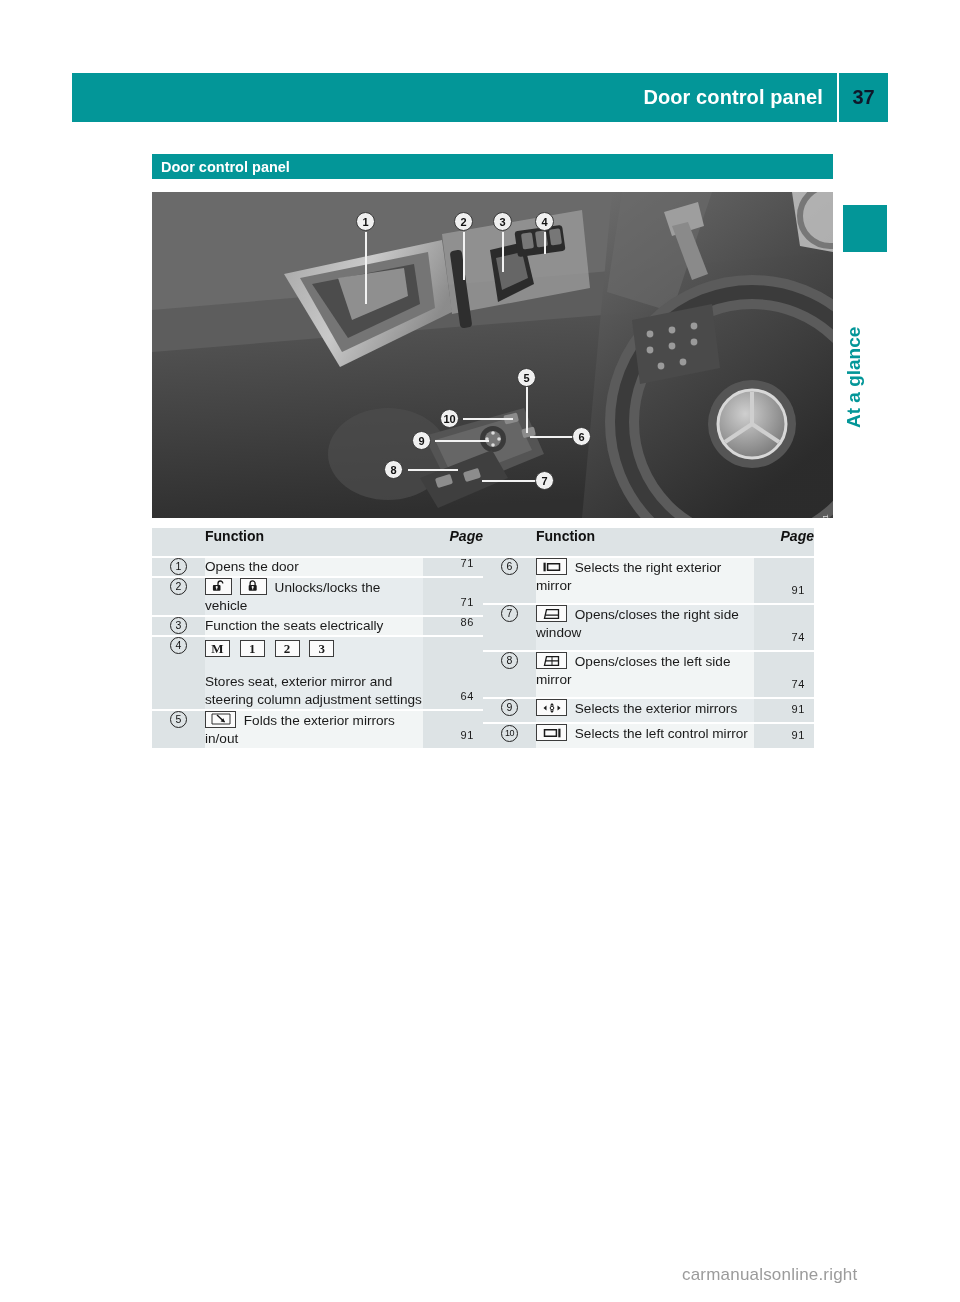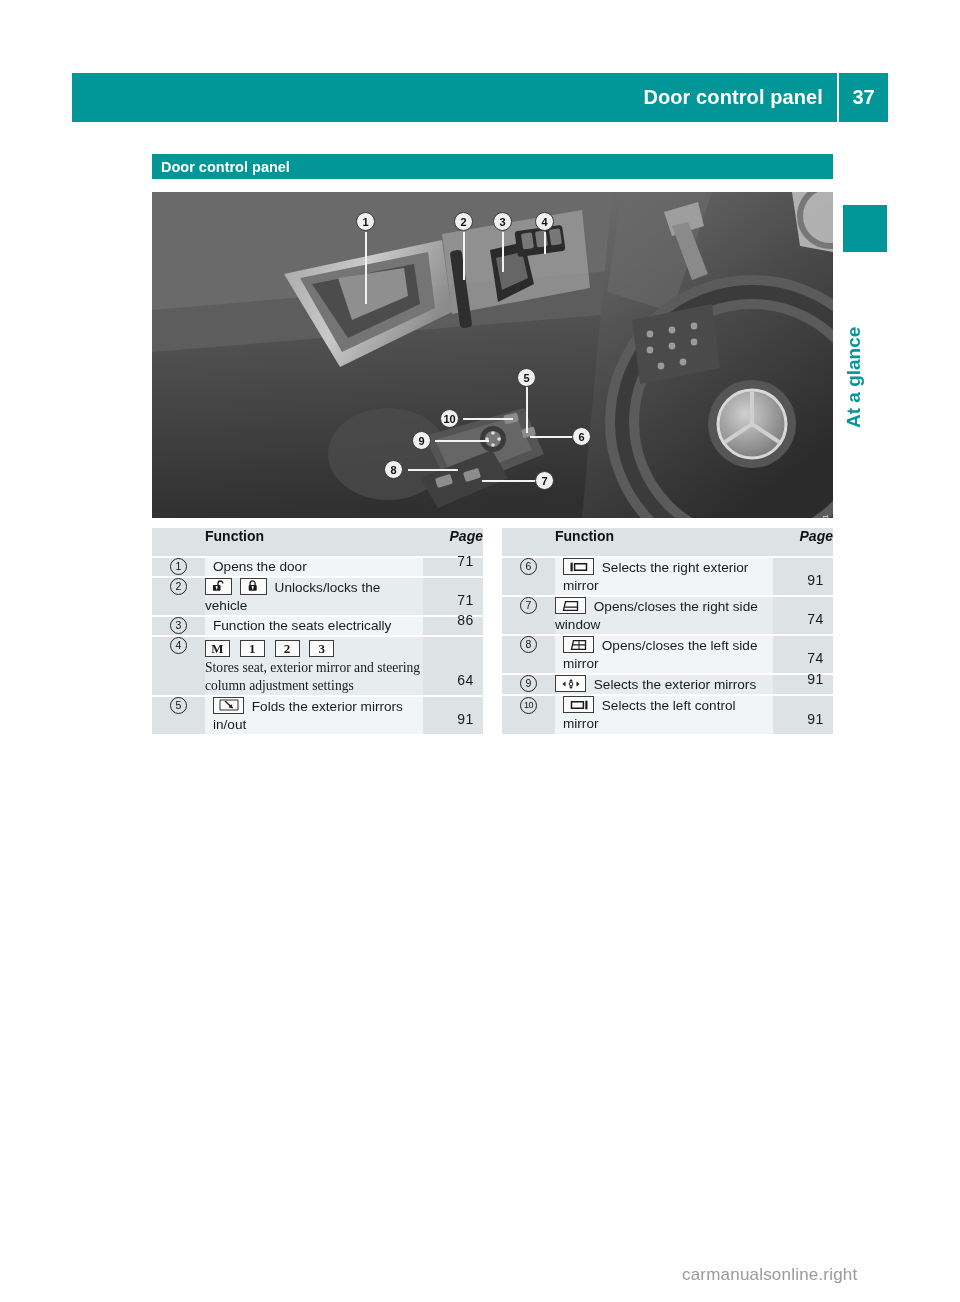--- a/index.html
+++ b/index.html
@@ -35,21 +35,21 @@
     letter-spacing: .1px;
     padding-right: 14px;
     white-space: nowrap;
   }
   .page-header-rule {
     width: 2px;
     height: 49px;
     background: #ffffff;
   }
   .page-header-number {
-    color: #ffffff;
+    color: #0f172a;
     font-size: 20px;
     font-weight: bold;
     width: 49px;
     text-align: center;
   }
 
   
   .side-tab-square {
     position: absolute;
     left: 843px;
@@ -136,21 +136,20 @@
   }
   .leader {
     position: absolute;
     background: #f2f2f2;
   }
 
   
   .tables {
     margin-top: 10px;
     display: flex;
-    justify-content: space-between;
     width: 681px;
   }
   table.fn {
     border-collapse: collapse;
     width: 331px;
     table-layout: fixed;
     font-size: 13.6px;
   }
   table.fn col.c-num { width: 53px; }
   table.fn col.c-fn  { width: 218px; }
@@ -181,25 +180,25 @@
     padding-bottom: 8px;
   }
   td.fn {
     padding: 7px 6px 8px 6px;
     line-height: 1.32;
   }
   td.pg {
     text-align: right;
     padding-right: 9px;
     padding-bottom: 7px;
-    font-size: 14px;
+    font-size: 11px;
     letter-spacing: .6px;
   }
   td.pg .pgv { display: block; }
-  tr.odd td.fn, tr.odd td.pg { background: #f2f5f5; padding-left: 8px; }
+  tr.odd td.fn, tr.odd td.pg { background: #f2f5f5; }
   tr.even td.fn, tr.even td.pg { background: #dde3e5; }
   tr.odd td.pg { background: #dde3e5; }
   tr.even td.pg { background: #dde3e5; }
   tr.odd td.fn { background: #f2f5f5; }
   tr.even td.fn { background: #e7ecee; }
 
   td.pg { position: relative; }
   td.pg .pgv {
     position: absolute;
     right: 9px;
@@ -493,21 +492,21 @@
 
         <tr class="row even">
           <td class="num">
             <span class="num-circle">4</span>
           </td>
           <td class="fn">
             <span class="keybox txt">M</span>
             <span class="keybox txt">1</span>
             <span class="keybox txt">2</span>
             <span class="keybox txt">3</span>
-            <div style="margin-top:2px;font-family:Liberation Serif, serif;">
+            <div style="margin-top:16px;">
               <span>Stores seat, exterior mirror and steering column adjustment settings</span>
             </div>
           </td>
           <td class="pg">
             <span class="pgv">64</span>
           </td>
         </tr>
 
         <tr class="row odd">
           <td class="num">

